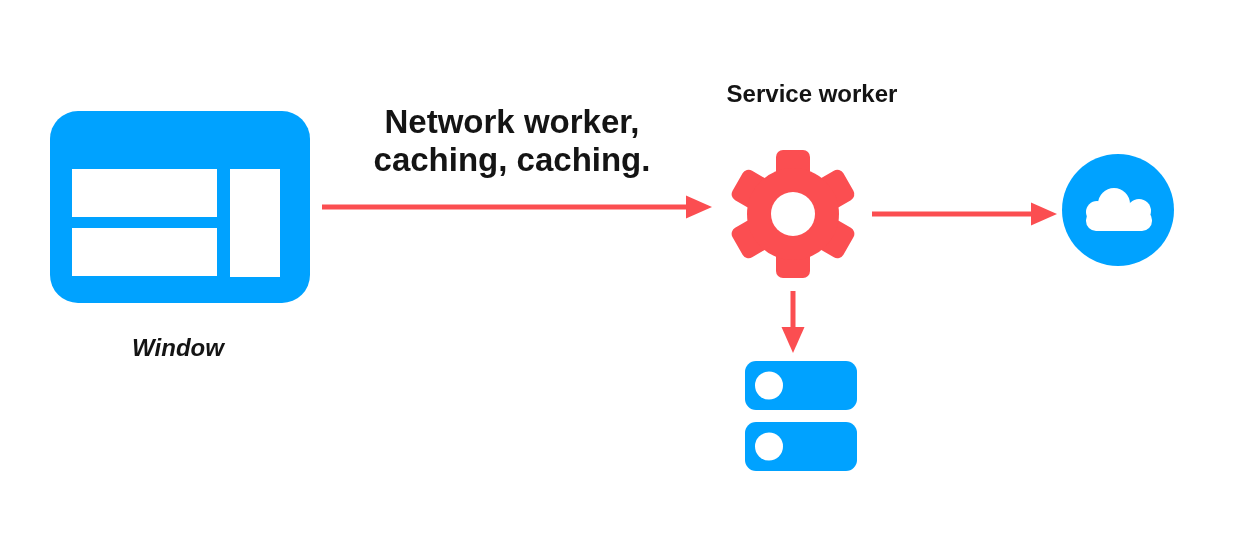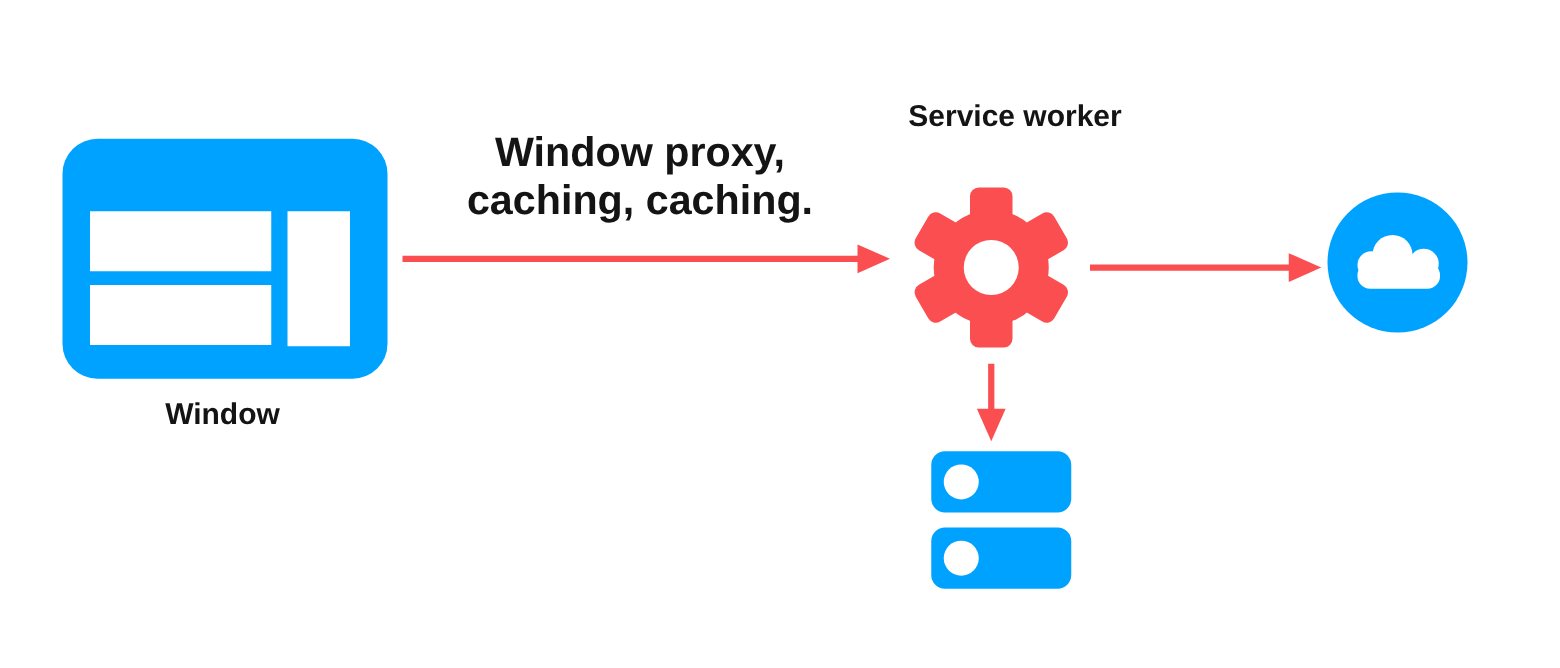--- a/index.html
+++ b/index.html
@@ -90,21 +90,21 @@
 
     <g>
       <rect class="fill-blue" x="745" y="361" width="112" height="49" rx="11"></rect>
       <circle cx="769" cy="385.5" r="14" fill="#ffffff"></circle>
       <rect class="fill-blue" x="745" y="422" width="112" height="49" rx="11"></rect>
       <circle cx="769" cy="446.5" r="14" fill="#ffffff"></circle>
     </g>
   </svg>
 
   <div class="label" style="left:512px;top:103px;">
-    <div>Window proxy,</div>
+    <div>Network worker,</div>
     <div>caching, caching.</div>
   </div>
 
   <div class="label node-label" style="left:812px;top:80px;">Service worker</div>
 
-  <div class="label node-label" style="left:178px;top:318px;">Window</div>
+  <div class="label node-label" style="left:178px;top:334px;font-style:italic;">Window</div>
 
 </div>
 
 </body></html>

